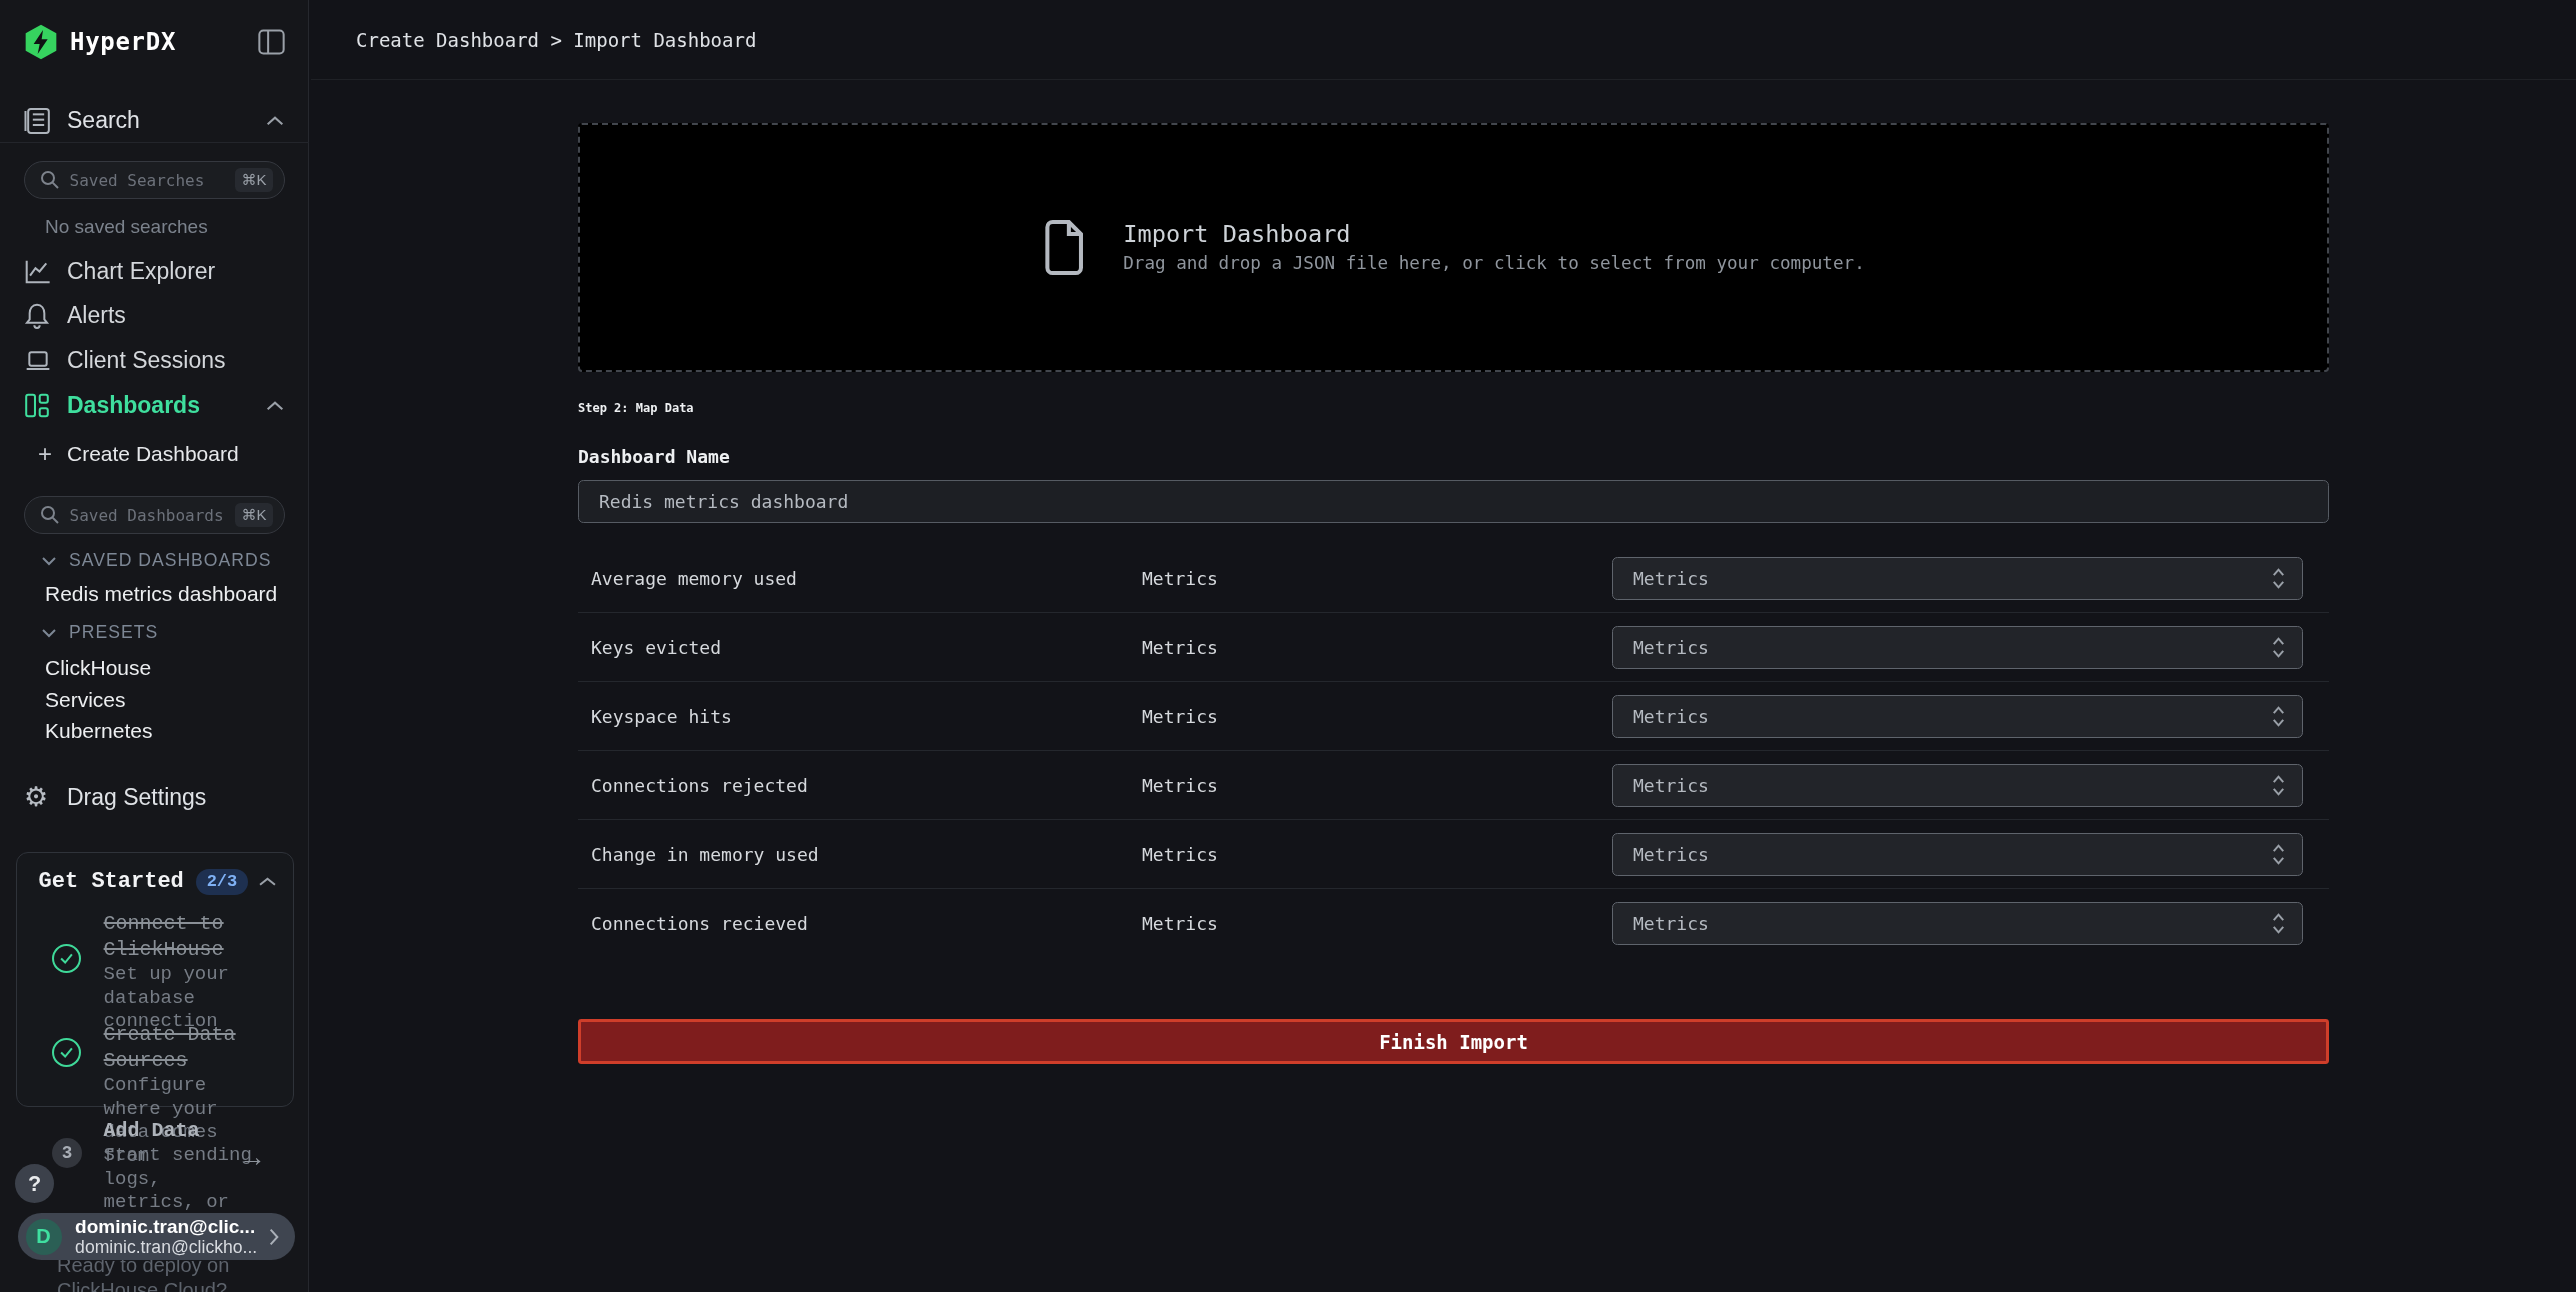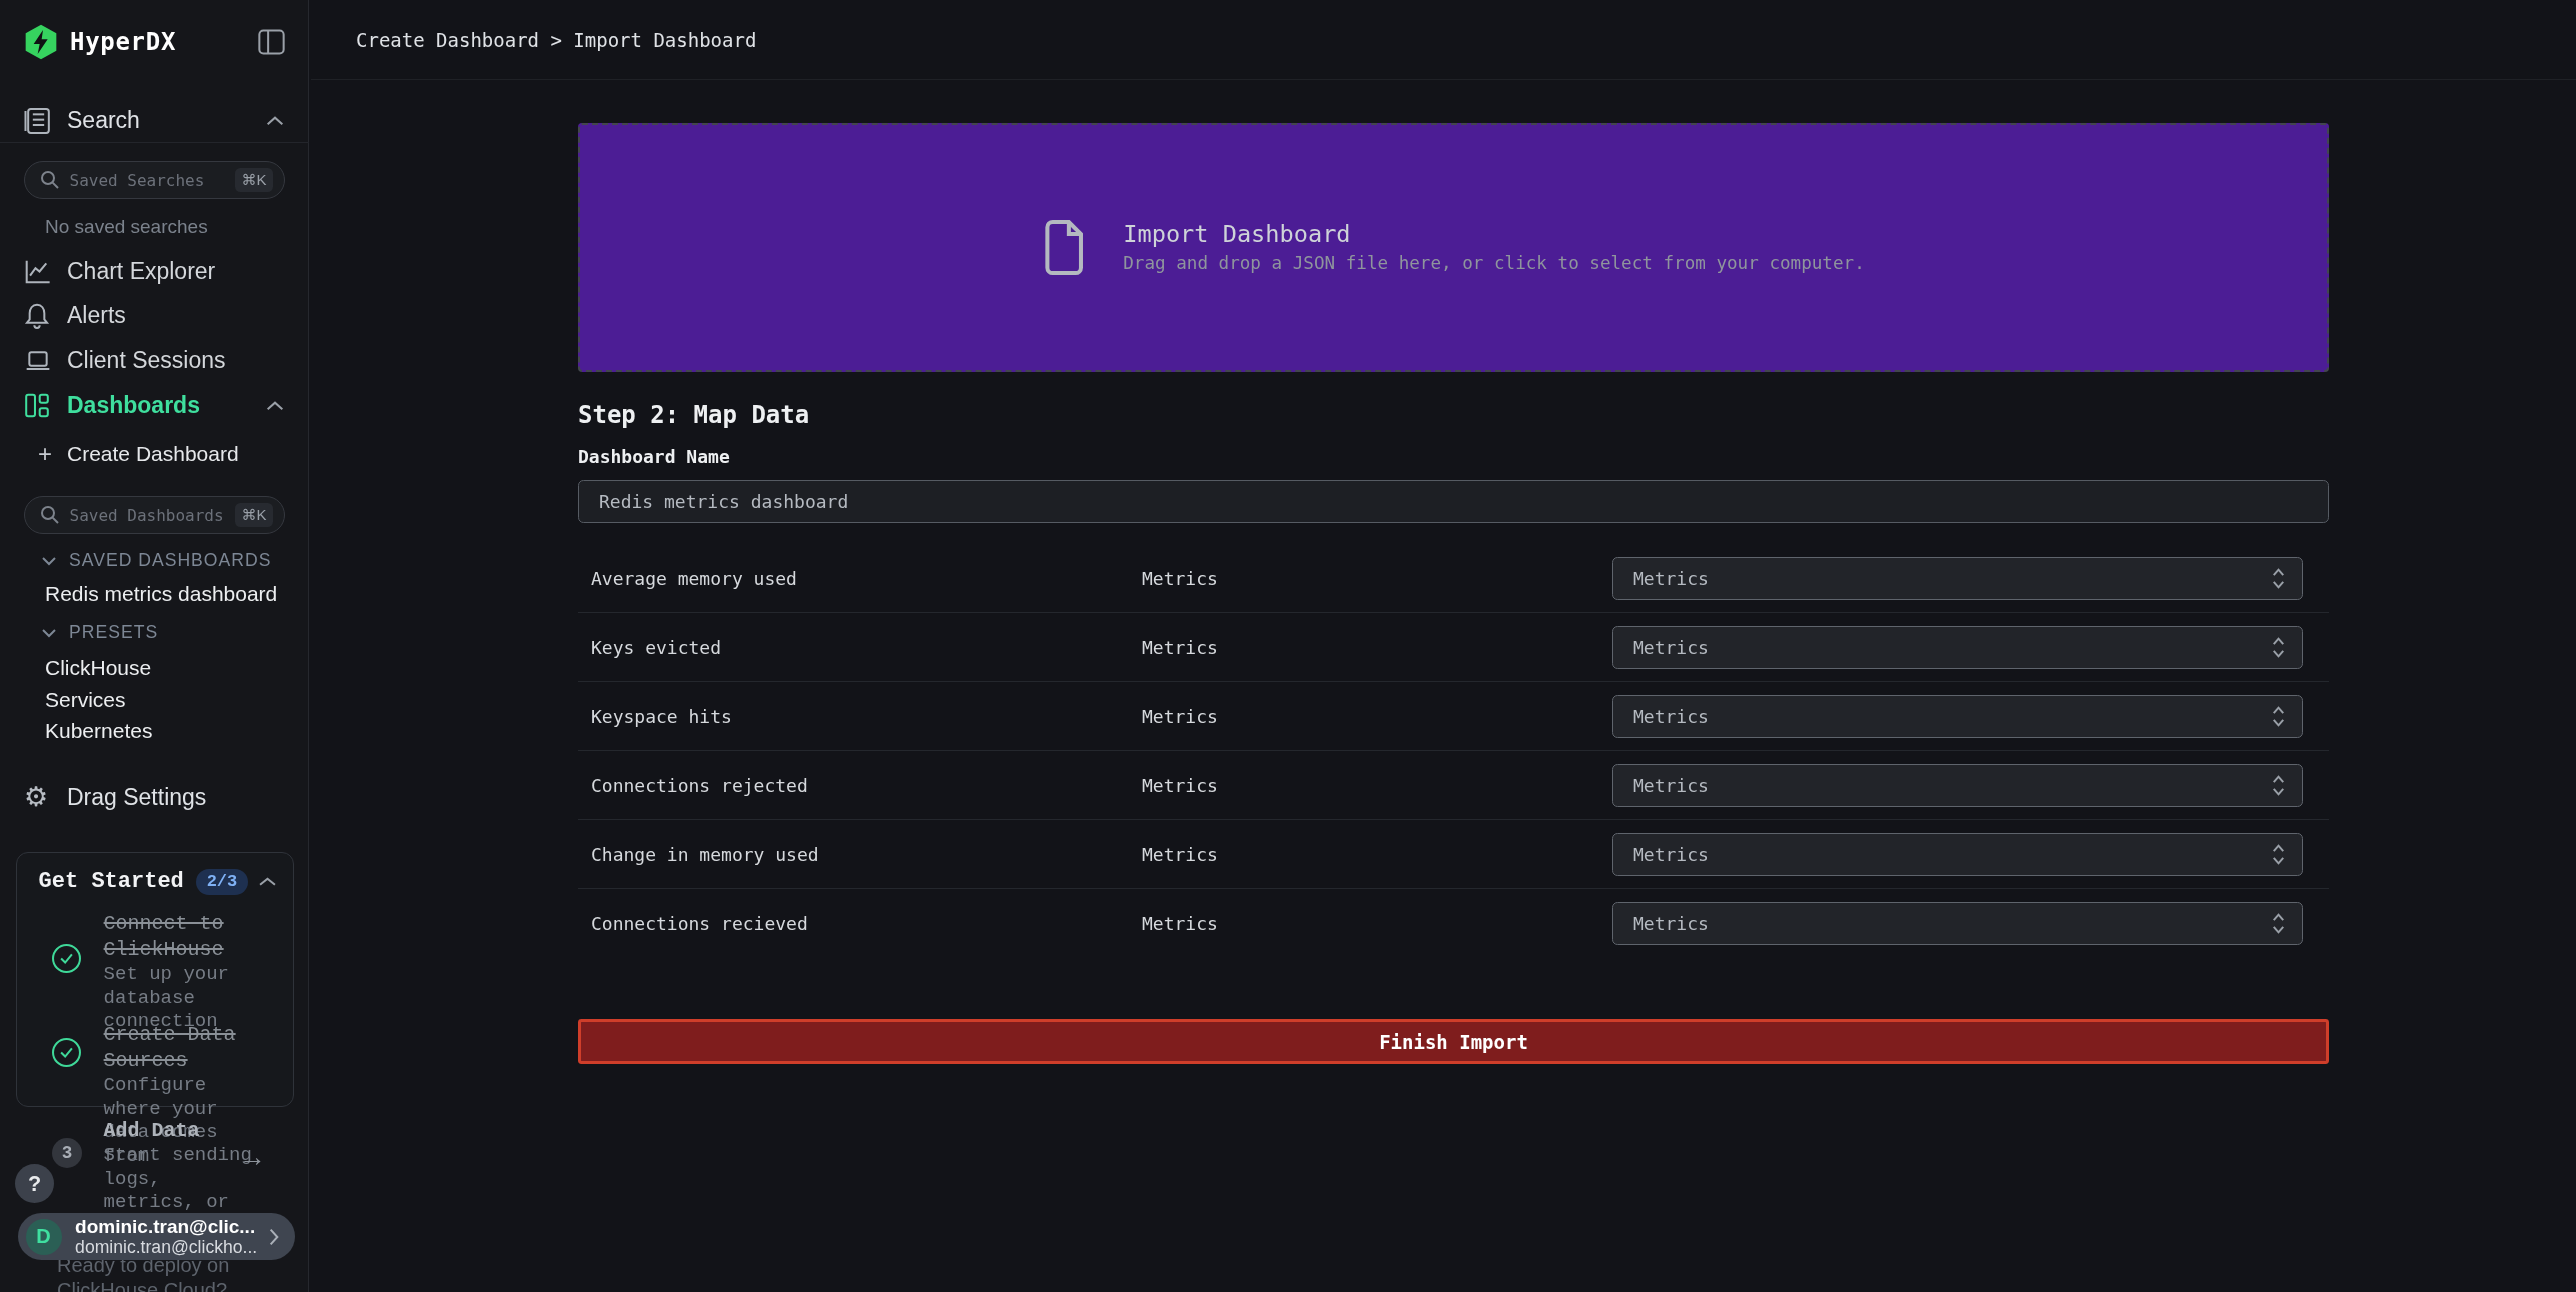--- a/index.html
+++ b/index.html
@@ -110,29 +110,29 @@
   .user-email { font-size:17.6px; color:#d8dbe0; line-height:20px; white-space:nowrap; }
   .user-chev { margin-left:auto; color:#aab0b8; display:flex; }
 
   
   .main { position:absolute; left:311px; top:0; right:0; bottom:0; }
   .topbar { position:absolute; top:0; left:0; right:0; height:80px; border-bottom:1.4px solid #1f2126; display:flex; align-items:center; }
   .breadcrumb { margin-left:45px; font-size:19px; color:#dfe2e6; }
 
   .dropzone {
     position:absolute; left:267px; top:123px; width:1751px; height:249px;
-    background:#4c1d95; border:2px dashed #42464d; border-radius:4px;
+    background:#000000; border:2px dashed #42464d; border-radius:4px;
     display:flex; align-items:center; justify-content:center; cursor:pointer;
   }
   .dz-inner { display:flex; align-items:center; }
   .dz-icon { color:#b4b9c0; margin-right:38px; display:flex; }
   .dz-title { font-size:23.6px; color:#ced3d8; line-height:32px; }
   .dz-sub { font-size:17.6px; color:#8f959d; line-height:27px; }
 
-  .step-label { position:absolute; left:267px; top:401px; font-size:24px; font-weight:bold; color:#eef0f2; }
+  .step-label { position:absolute; left:267px; top:401px; font-size:12px; font-weight:bold; color:#eef0f2; }
   .name-label { position:absolute; left:267px; top:446px; font-size:18px; font-weight:bold; color:#eef0f2; }
   .name-input {
     position:absolute; left:267px; top:480px; width:1751px; height:43px;
     background:#1d1f24; border:1.4px solid #565b63; border-radius:5.4px;
     display:flex; align-items:center; padding:0 20px; cursor:text;
   }
   .name-input .val { font-size:18px; color:#b5bac1; }
 
   .table { position:absolute; left:267px; top:544px; width:1751px; }
   .thead { display:flex; align-items:center; height:39px; border-bottom:1.4px solid #33363c; }

